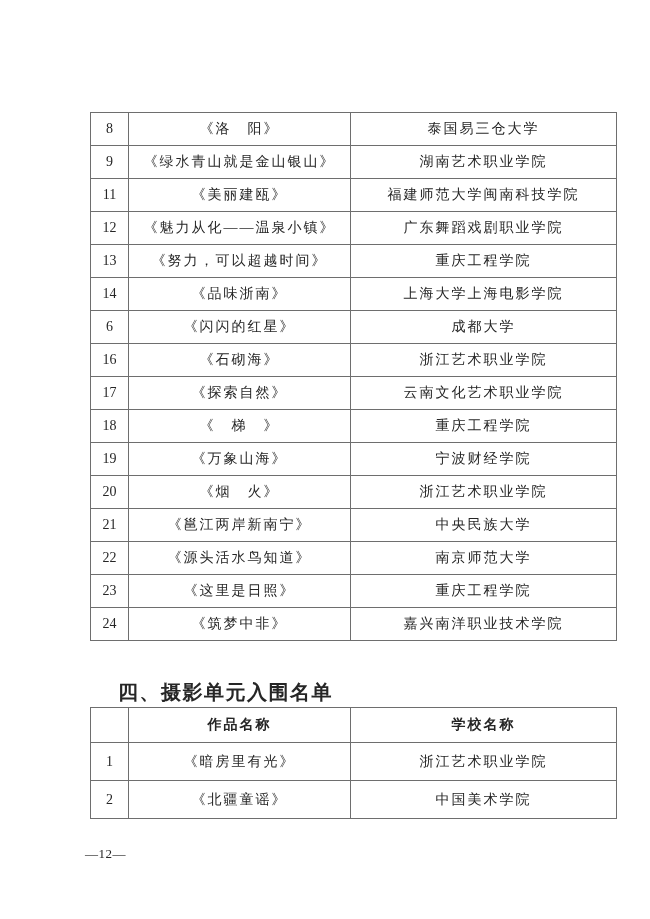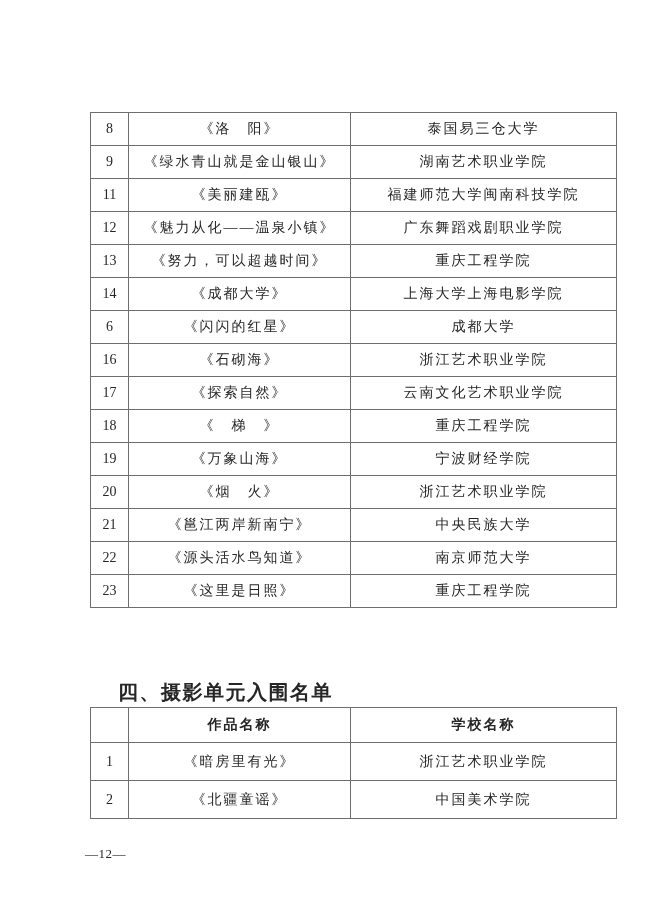--- a/index.html
+++ b/index.html
@@ -83,21 +83,21 @@
           <td class="col-title">《魅力从化——温泉小镇》</td>
           <td class="col-school">广东舞蹈戏剧职业学院</td>
         </tr>
         <tr>
           <td class="col-no">13</td>
           <td class="col-title">《努力，可以超越时间》</td>
           <td class="col-school">重庆工程学院</td>
         </tr>
         <tr>
           <td class="col-no">14</td>
-          <td class="col-title">《成都大学》</td>
+          <td class="col-title">《品味浙南》</td>
           <td class="col-school">上海大学上海电影学院</td>
         </tr>
         <tr>
           <td class="col-no">6</td>
           <td class="col-title">《闪闪的红星》</td>
           <td class="col-school">成都大学</td>
         </tr>
         <tr>
           <td class="col-no">16</td>
           <td class="col-title">《石砌海》</td>
@@ -131,20 +131,25 @@
         <tr>
           <td class="col-no">22</td>
           <td class="col-title">《源头活水鸟知道》</td>
           <td class="col-school">南京师范大学</td>
         </tr>
         <tr>
           <td class="col-no">23</td>
           <td class="col-title">《这里是日照》</td>
           <td class="col-school">重庆工程学院</td>
         </tr>
+        <tr>
+          <td class="col-no">24</td>
+          <td class="col-title">《筑梦中非》</td>
+          <td class="col-school">嘉兴南洋职业技术学院</td>
+        </tr>
       </tbody>
   </table>
 
   <div class="section-title">四、摄影单元入围名单</div>
 
   <table id="photo-table">
     <colgroup>
       <col class="col-no">
         <col class="col-title">
         <col class="col-school">

